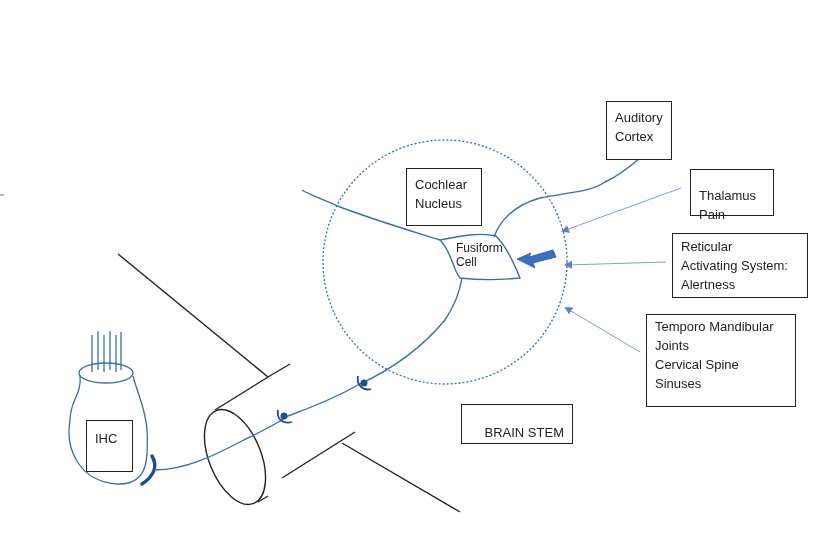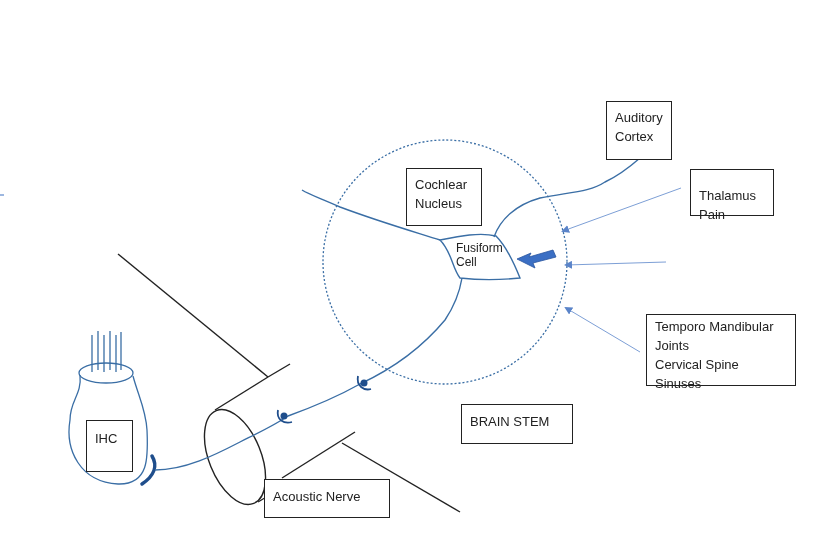--- a/index.html
+++ b/index.html
@@ -69,22 +69,24 @@
     <line x1="666" y1="262" x2="566" y2="265" stroke="#7d9fd6" stroke-width="1" marker-end="url(#ah)"></line>
     <line x1="640" y1="352" x2="566" y2="308" stroke="#7d9fd6" stroke-width="1" marker-end="url(#ah)"></line>
   </svg>
 
   <div class="box" style="left:406px;top:124px;width:76px;height:58px;padding-top:6px;margin-top:44px;">Cochlear
 Nucleus</div>
   <div class="box" style="left:606px;top:101px;width:66px;height:59px;padding-top:6px;">Auditory
 Cortex</div>
   <div class="box" style="left:690px;top:169px;width:84px;height:47px;padding-top:16px;">Thalamus
 Pain</div>
-  <div class="box" style="left:646px;top:314px;width:150px;height:72px;padding-top:2px;">Temporo Mandibular
+  <div class="box" style="left:672px;top:233px;width:136px;height:65px;padding-top:3px;">Reticular
+Activating System:
+Alertness</div>
+  <div class="box" style="left:646px;top:314px;width:150px;height:93px;padding-top:2px;">Temporo Mandibular
 Joints
 Cervical Spine
 Sinuses</div>
   <div class="small" style="left:456px;top:241px;">Fusiform
 Cell</div>
-  <div class="box" style="left:461px;top:404px;width:112px;height:40px;padding-top:7px;">BRAIN STEM</div>
+  <div class="box" style="left:461px;top:404px;width:112px;height:40px;padding-top:18px;text-align:right;">BRAIN STEM</div>
   <div class="box" style="left:86px;top:420px;width:47px;height:52px;padding-top:8px;">IHC</div>
-  <div class="box" style="left:264px;top:479px;width:126px;height:39px;padding-top:7px;">Acoustic Nerve</div>
 </div>
 
 </body></html>

